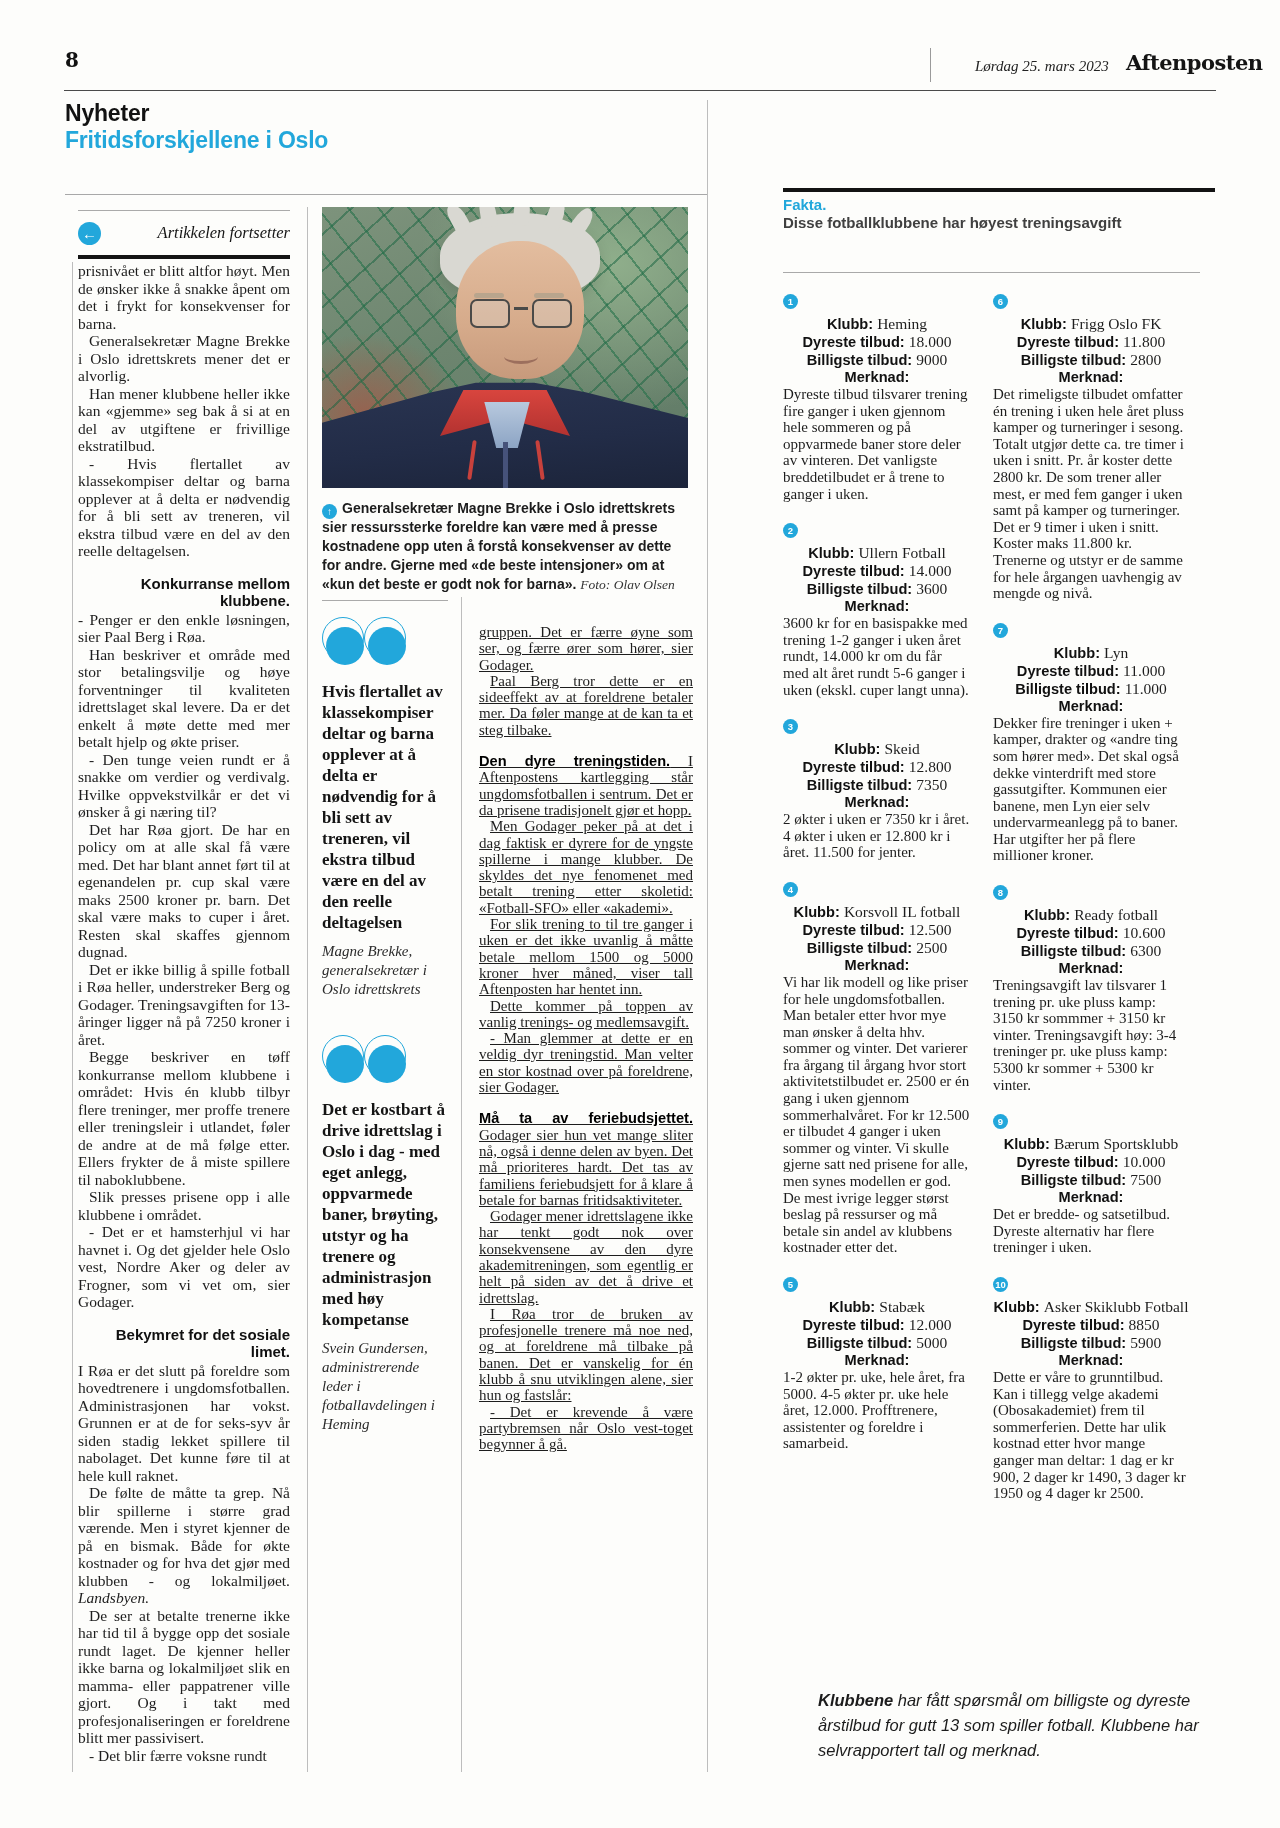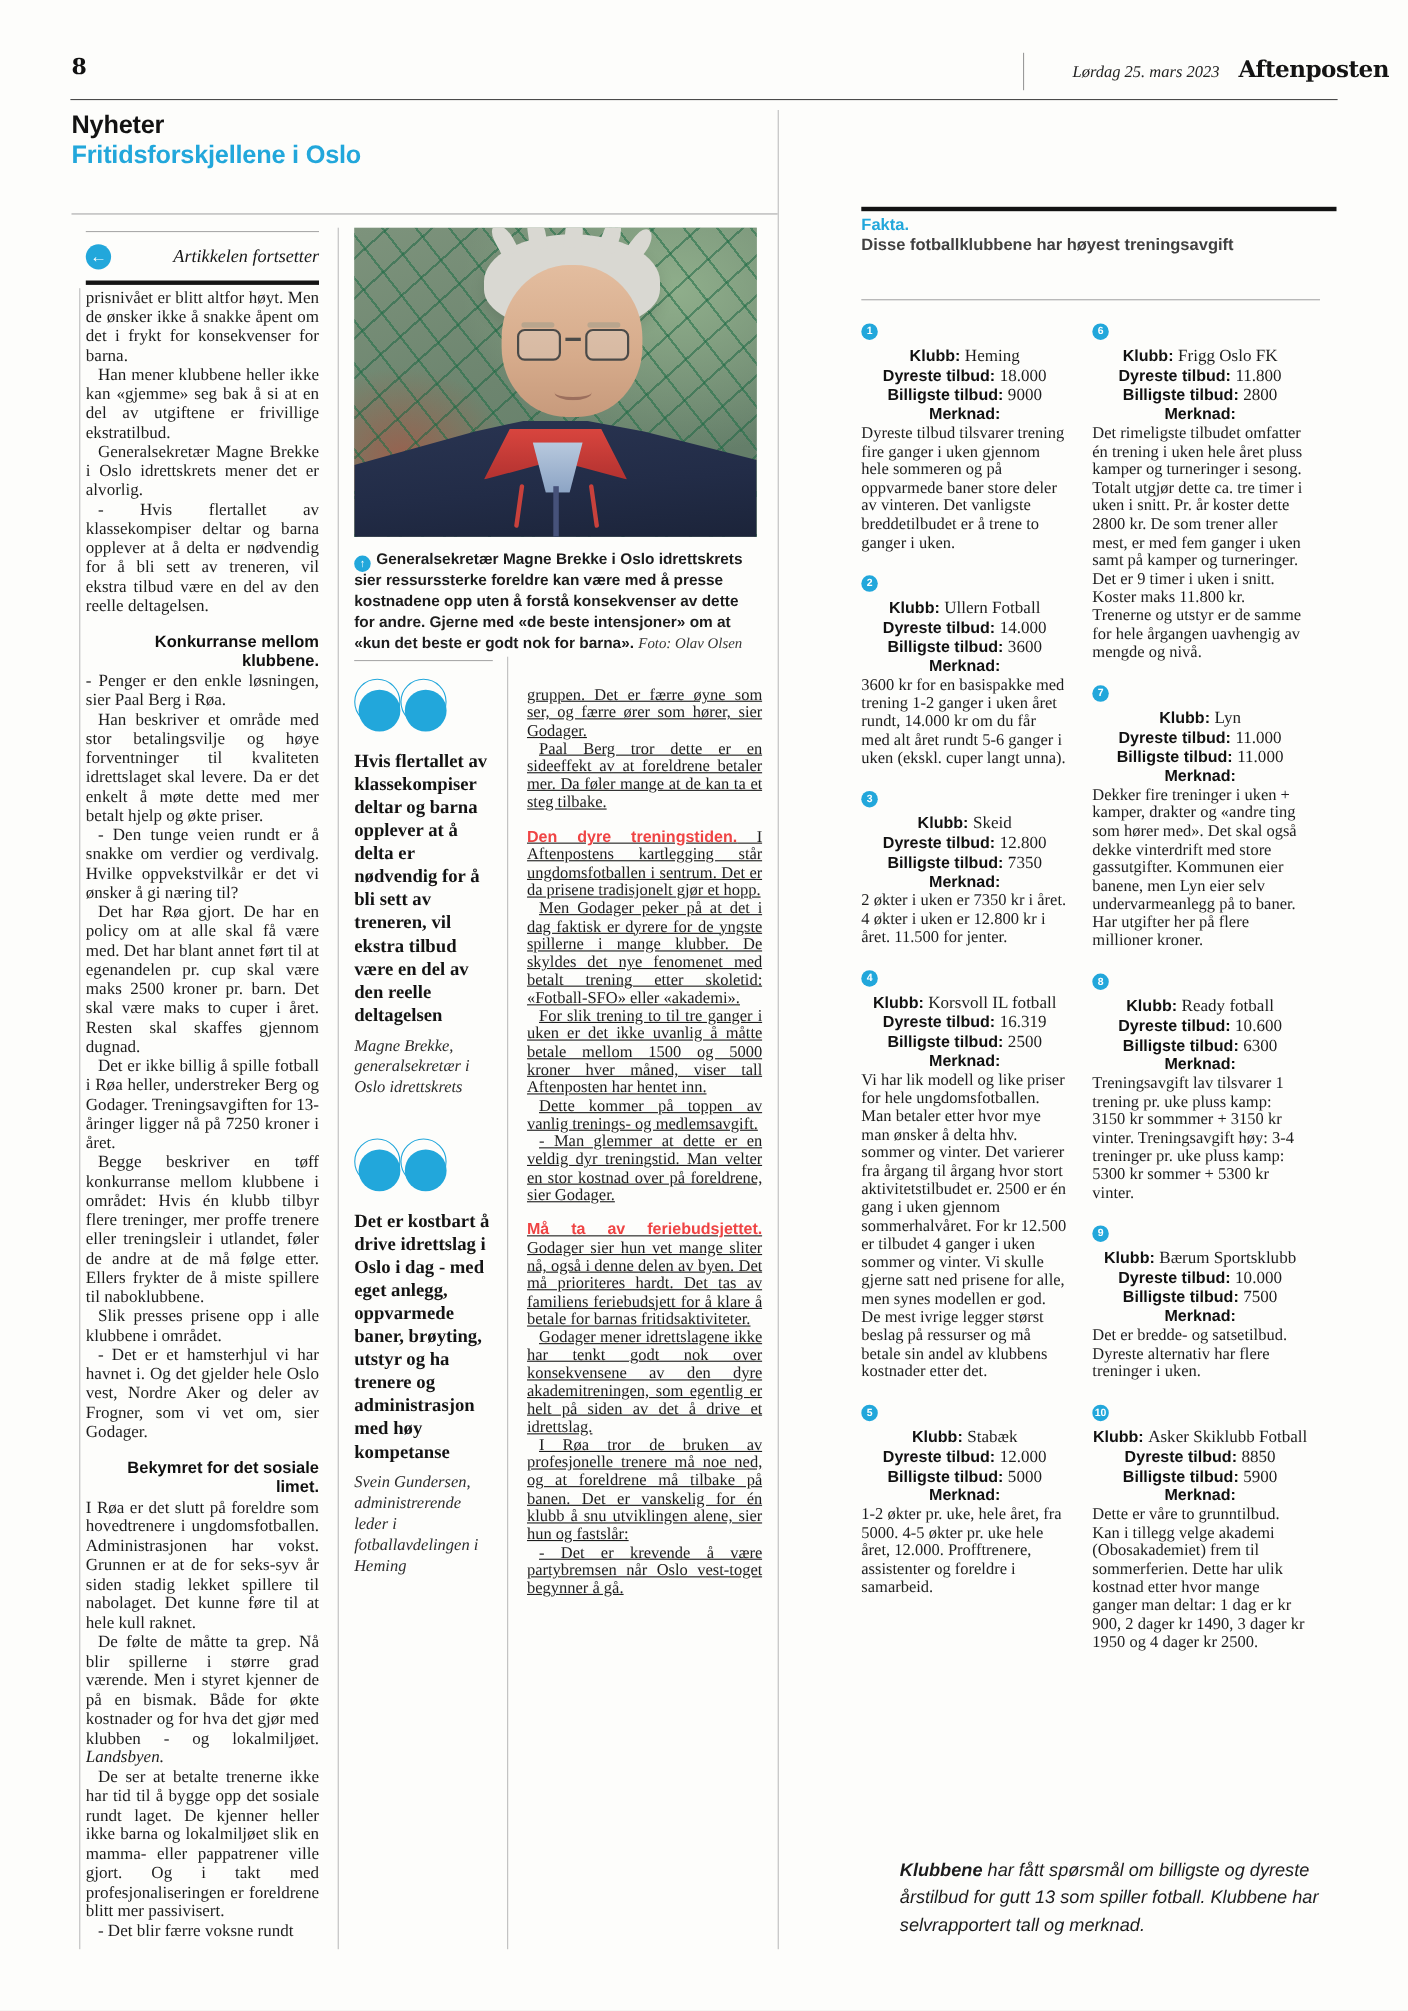--- a/index.html
+++ b/index.html
@@ -28,21 +28,21 @@
   .cont .fatline{height:4px;background:#141414;margin-top:9px;}
   
   .bodycol{position:absolute;text-align:justify;overflow:hidden;}
   #col1{left:78px;top:262px;width:212px;height:1518px;font:15.5px/17.5px "Liberation Serif",serif;}
   #col3{left:479px;top:624px;width:214px;height:895px;font:15px/16.3px "Liberation Serif",serif;text-decoration:underline;}
   .bodycol p{margin:0;text-indent:11px;}
   .bodycol p.f{text-indent:0;}
   .sub{font:700 15px/17px "Liberation Sans",sans-serif;margin:15px 0 2px 0 !important;text-indent:0 !important;
        text-align:right;color:#101010;}
   .brk{margin-top:15px !important;text-indent:0 !important;}
-  .runin{font:700 14.6px/16.3px "Liberation Sans",sans-serif;color:#ef4444;}
+  .runin{font:700 14.6px/16.3px "Liberation Sans",sans-serif;color:#000000;}
   
   .photo{position:absolute;left:322px;top:207px;width:366px;height:281px;overflow:hidden;background:
      radial-gradient(140px 120px at 12% 75%, rgba(164,88,70,.8), rgba(164,88,70,0) 70%),
      radial-gradient(260px 200px at 80% 20%, #8fae8b, rgba(143,174,139,0) 75%),
      linear-gradient(160deg,#7d937c 0%,#6d856f 45%,#5f7a66 100%);}
   .net{position:absolute;inset:0;background:
      repeating-linear-gradient(52deg, rgba(30,110,70,.55) 0 2px, transparent 2px 24px),
      repeating-linear-gradient(-42deg, rgba(24,100,64,.5) 0 2px, transparent 2px 27px);}
   .hair{position:absolute;left:118px;top:6px;width:160px;height:86px;border-radius:50% 50% 42% 42%;
         background:#d9d8d2;box-shadow:0 6px 14px rgba(0,0,0,.12);}
@@ -119,22 +119,22 @@
     <div class="topline"></div>
     <div class="row">
       <span class="backdot">←</span>
       <span class="contlabel">Artikkelen fortsetter</span>
     </div>
     <div class="fatline"></div>
   </div>
 
   <div id="col1" class="bodycol">
     <p class="p f">prisnivået er blitt altfor høyt. Men de ønsker ikke å snakke åpent om det i frykt for konsekvenser for barna.</p>
+    <p class="p">Generalsekretær Magne Brekke i Oslo idrettskrets mener det er alvorlig.</p>
     <p class="p">Han mener klubbene heller ikke kan «gjemme» seg bak å si at en del av utgiftene er frivillige ekstratilbud.</p>
-    <p class="p">Generalsekretær Magne Brekke i Oslo idrettskrets mener det er alvorlig.</p>
     <p class="p">- Hvis flertallet av klassekompiser deltar og barna opplever at å delta er nødvendig for å bli sett av treneren, vil ekstra tilbud være en del av den reelle deltagelsen.</p>
     <p class="sub">Konkurranse mellom klubbene.</p>
     <p class="p f">- Penger er den enkle løsningen, sier Paal Berg i Røa.</p>
     <p class="p">Han beskriver et område med stor betalingsvilje og høye forventninger til kvaliteten idrettslaget skal levere. Da er det enkelt å møte dette med mer betalt hjelp og økte priser.</p>
     <p class="p">- Den tunge veien rundt er å snakke om verdier og verdivalg. Hvilke oppvekstvilkår er det vi ønsker å gi næring til?</p>
     <p class="p">Det har Røa gjort. De har en policy om at alle skal få være med. Det har blant annet ført til at egenandelen pr. cup skal være maks 2500 kroner pr. barn. Det skal være maks to cuper i året. Resten skal skaffes gjennom dugnad.</p>
     <p class="p">Det er ikke billig å spille fotball i Røa heller, understreker Berg og Godager. Treningsavgiften for 13-åringer ligger nå på 7250 kroner i året.</p>
     <p class="p">Begge beskriver en tøff konkurranse mellom klubbene i området: Hvis én klubb tilbyr flere treninger, mer proffe trenere eller treningsleir i utlandet, føler de andre at de må følge etter. Ellers frykter de å miste spillere til naboklubbene.</p>
     <p class="p">Slik presses prisene opp i alle klubbene i området.</p>
     <p class="p">- Det er et hamsterhjul vi har havnet i. Og det gjelder hele Oslo vest, Nordre Aker og deler av Frogner, som vi vet om, sier Godager.</p>
@@ -244,21 +244,21 @@
       <div class="num">3</div>
       <div class="fl"><span>Klubb:</span> <span class="val">Skeid</span></div>
       <div class="fl"><span>Dyreste tilbud:</span> <span class="val">12.800</span></div>
       <div class="fl"><span>Billigste tilbud:</span> <span class="val">7350</span></div>
       <div class="fl">Merknad:</div>
       <div class="merk">2 økter i uken er 7350 kr i året. 4 økter i uken er 12.800 kr i året. 11.500 for jenter.</div>
     </div>
     <div class="club">
       <div class="num">4</div>
       <div class="fl"><span>Klubb:</span> <span class="val">Korsvoll IL fotball</span></div>
-      <div class="fl"><span>Dyreste tilbud:</span> <span class="val">16.319</span></div>
+      <div class="fl"><span>Dyreste tilbud:</span> <span class="val">12.500</span></div>
       <div class="fl"><span>Billigste tilbud:</span> <span class="val">2500</span></div>
       <div class="fl">Merknad:</div>
       <div class="merk">Vi har lik modell og like priser for hele ungdomsfotballen. Man betaler etter hvor mye man ønsker å delta hhv. sommer og vinter. Det varierer fra årgang til årgang hvor stort aktivitetstilbudet er. 2500 er én gang i uken gjennom sommerhalvåret. For kr 12.500 er tilbudet 4 ganger i uken sommer og vinter. Vi skulle gjerne satt ned prisene for alle, men synes modellen er god. De mest ivrige legger størst beslag på ressurser og må betale sin andel av klubbens kostnader etter det.</div>
     </div>
     <div class="club">
       <div class="num">5</div>
       <div class="fl"><span>Klubb:</span> <span class="val">Stabæk</span></div>
       <div class="fl"><span>Dyreste tilbud:</span> <span class="val">12.000</span></div>
       <div class="fl"><span>Billigste tilbud:</span> <span class="val">5000</span></div>
       <div class="fl">Merknad:</div>

